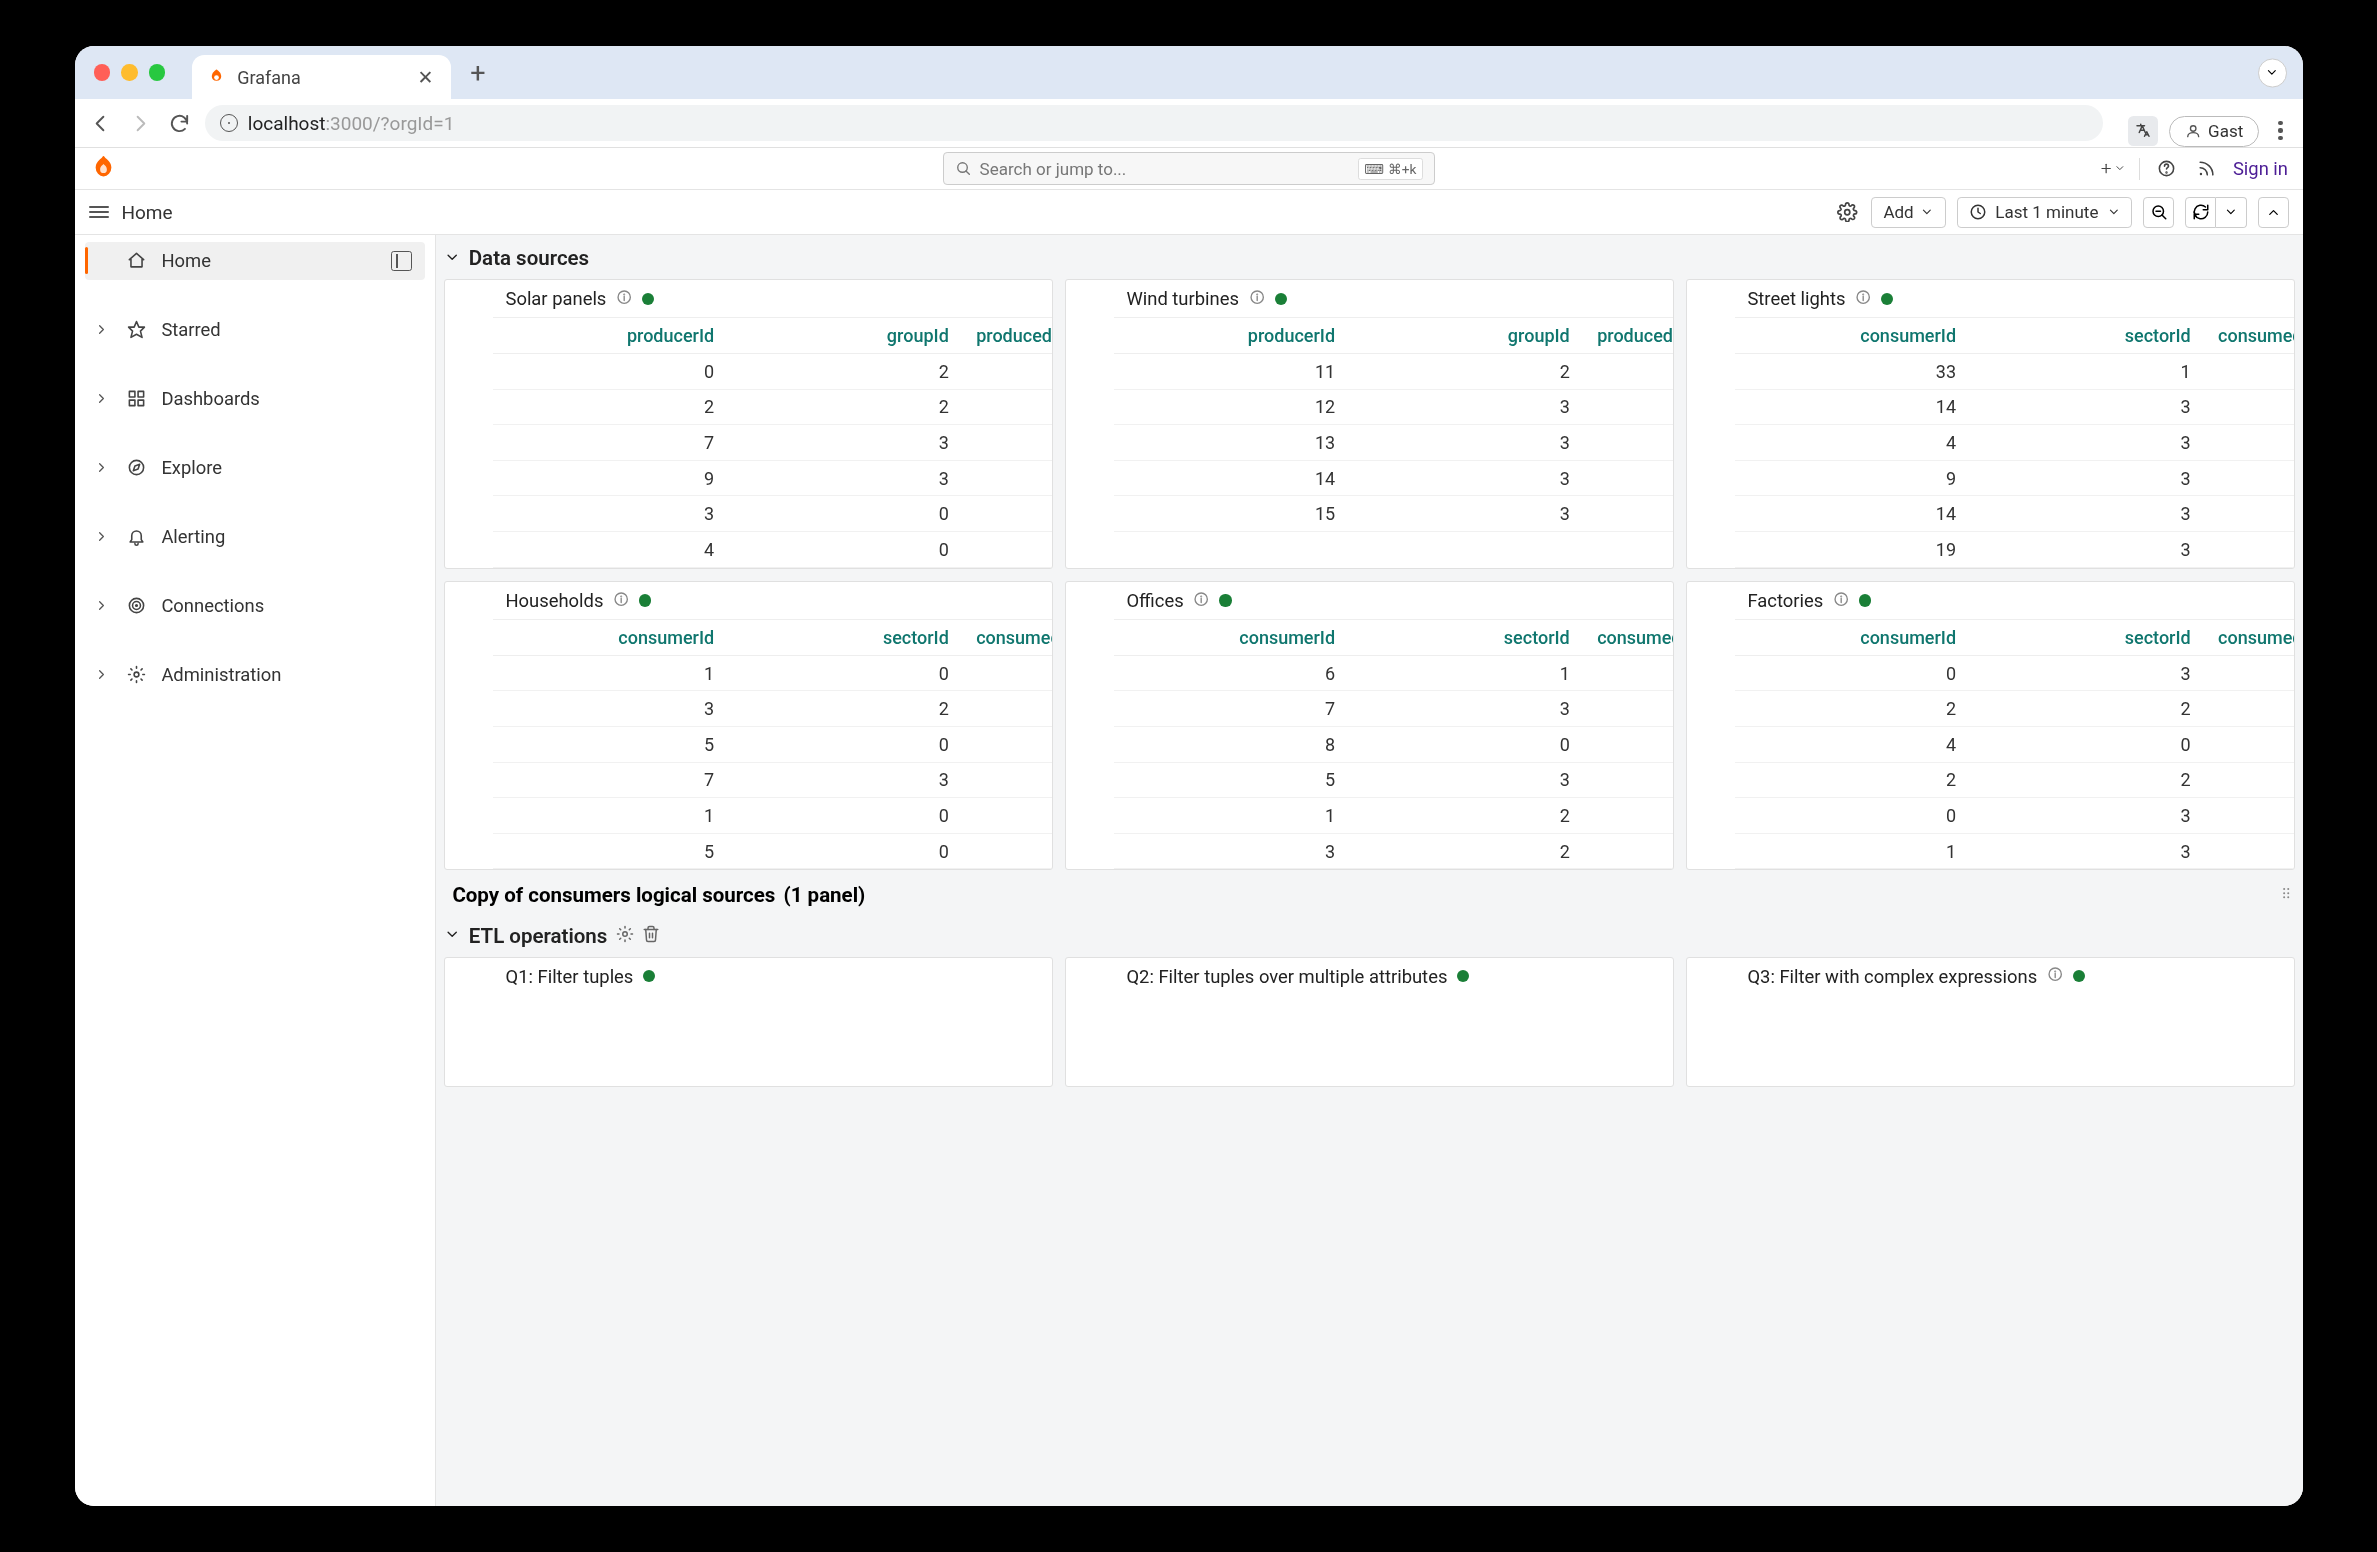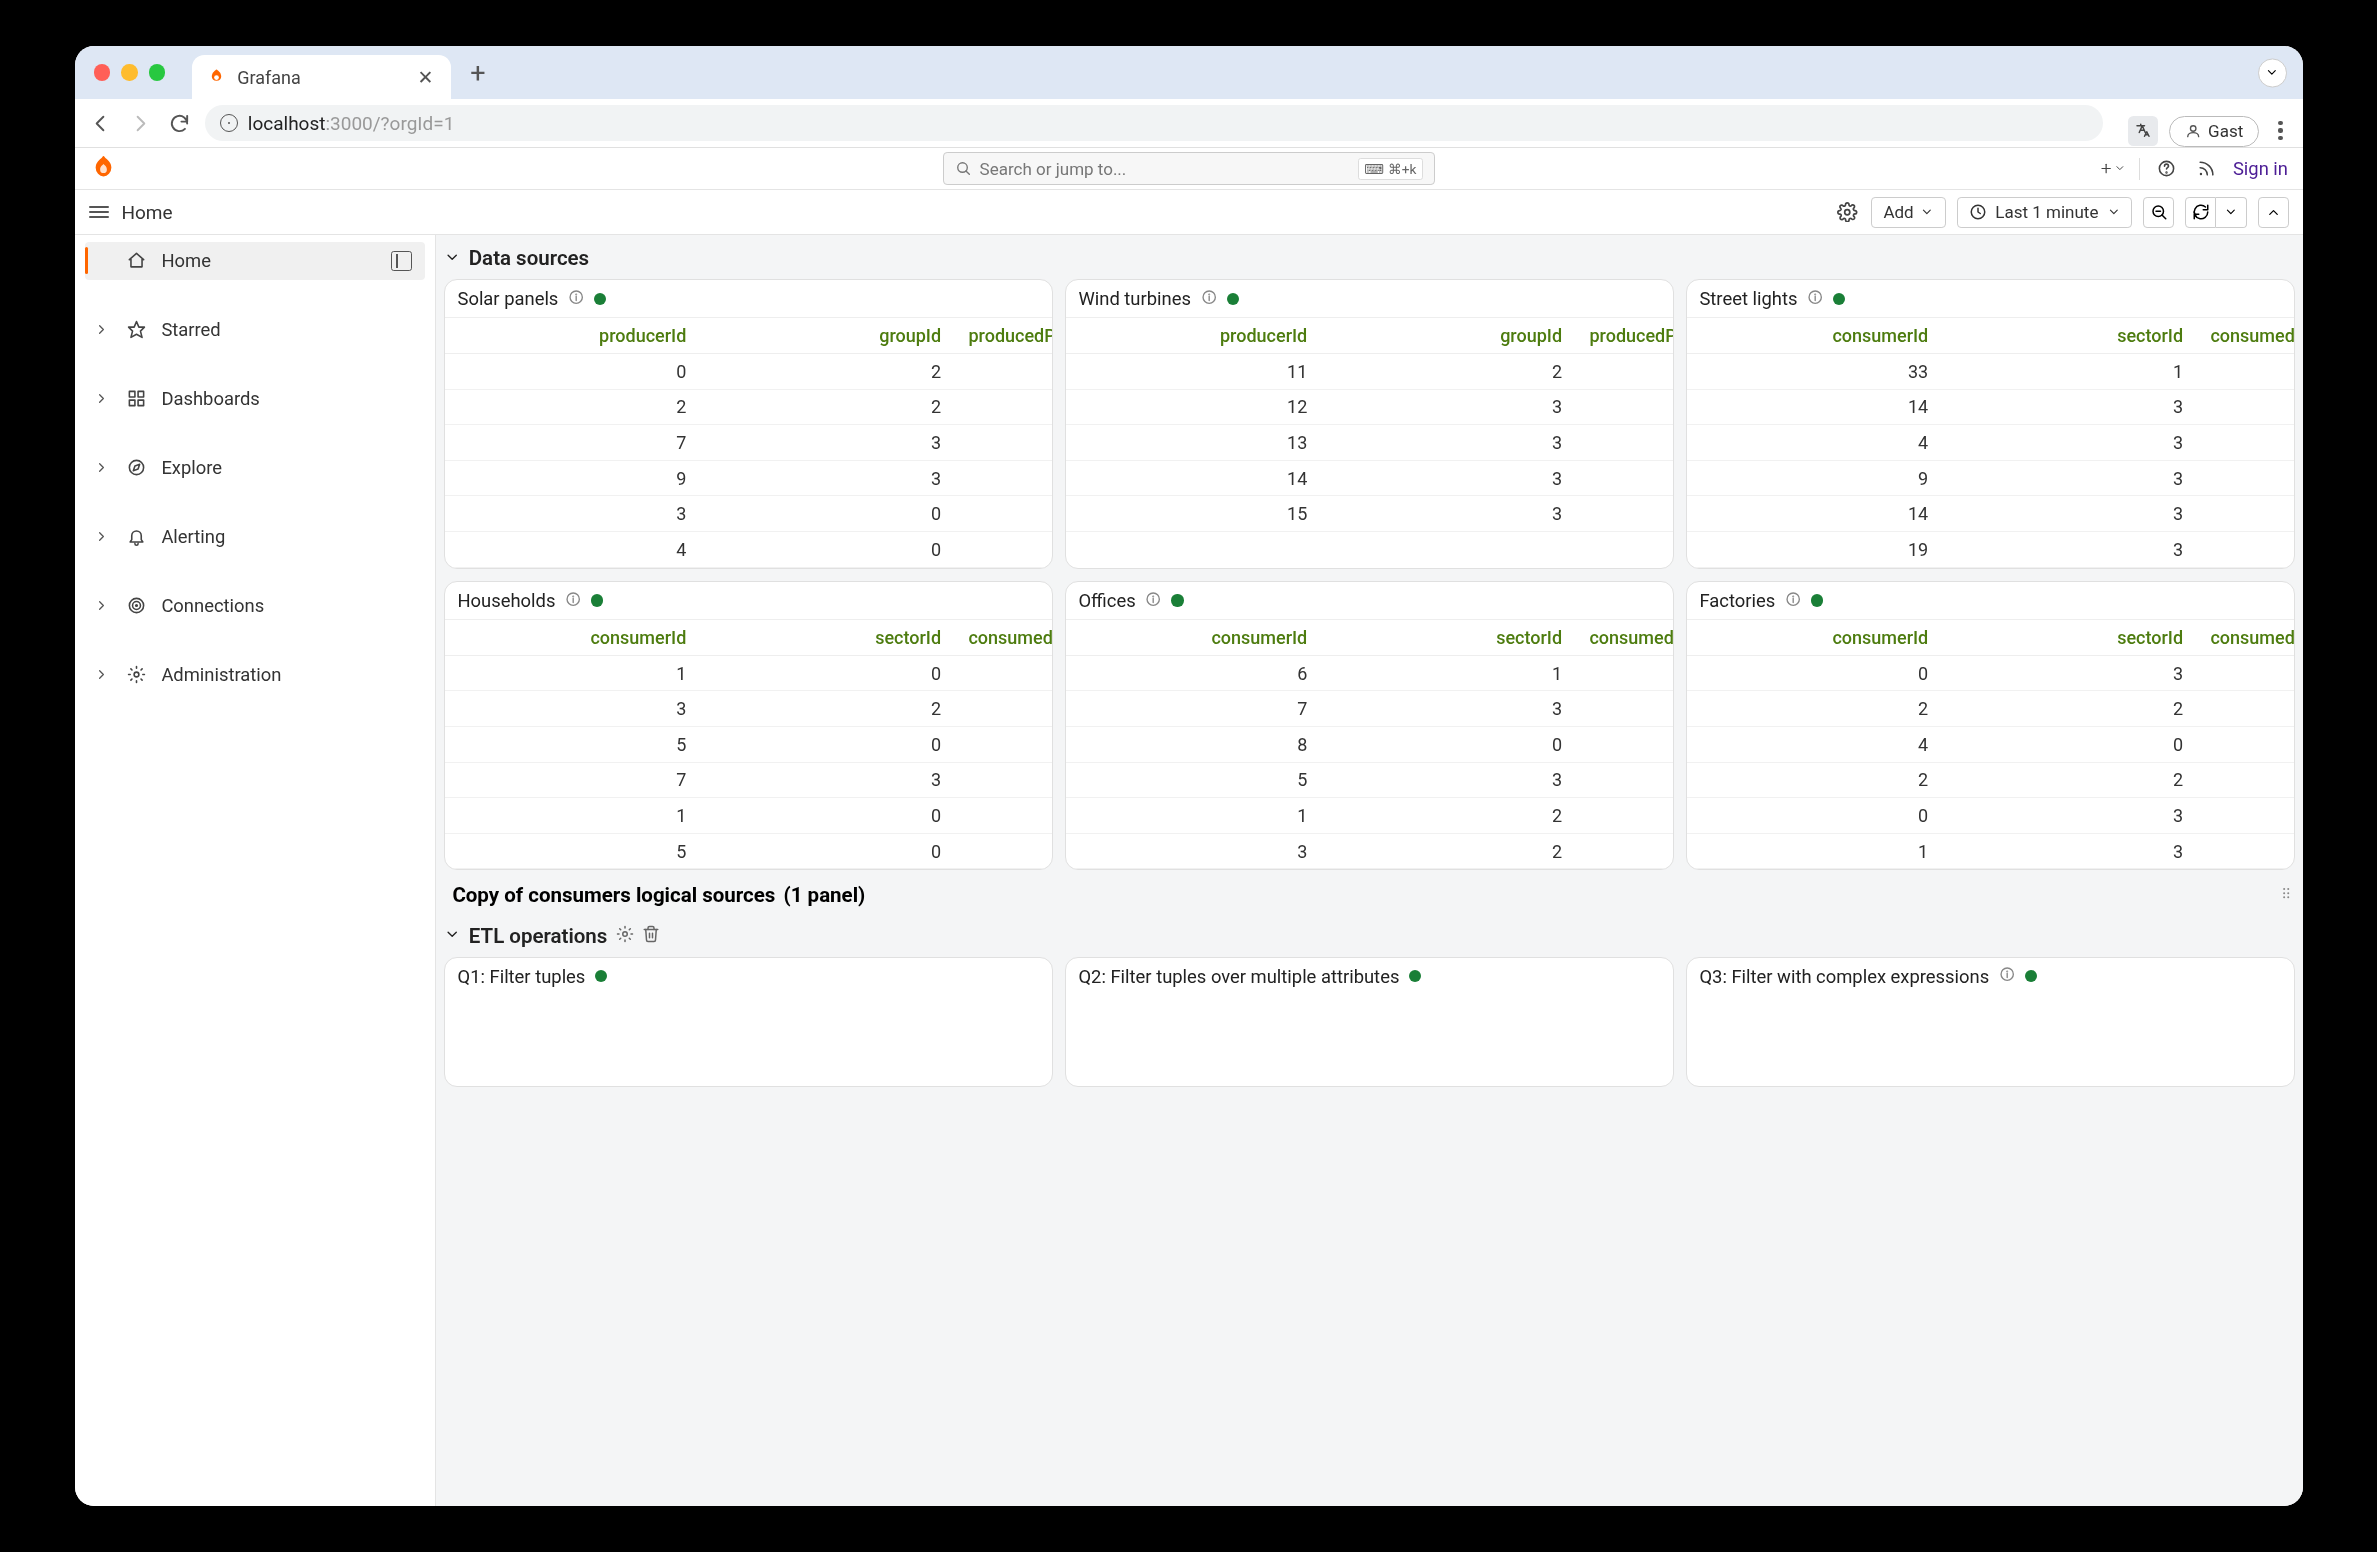--- a/index.html
+++ b/index.html
@@ -68,27 +68,27 @@
   .side-item.active::before { content:""; position:absolute; left:0; top:5.5px; bottom:5.5px; width:3.4px; background:#f60; border-radius:2px;}
   .side-collapse { position:absolute; right:13.7px; width:20.5px; height:20.5px; border:1.4px solid #555; border-radius:2.7px; }
   .side-collapse::after{ content:""; position:absolute; left:4.1px; top:2px; bottom:2px; width:1.4px; background:#555;}
   
   .g-main { flex:1; background:#f4f5f6; overflow:auto; padding:0 8.2px 8.2px 8.2px; }
   .row-header { display:flex; align-items:center; height:40px; gap:8.2px; font-size:20.5px; font-weight:600; color:#222; padding:6.8px 0 0 0;}
   .row-header .chev-d svg{ width:16.4px; height:16.4px;}
   .row-header .hicon { color:#666; }
   .drag-handle svg { width:16.4px; height:16.4px; color:#888;}
   .panel-grid { display:grid; grid-template-columns: repeat(3, 1fr); gap:12.3px; margin-top:4.1px;}
-  .panel { background:#fff; border:0.7px solid #e0e0e0; border-radius:13px; overflow:hidden; display:flex; flex-direction:column; min-height:0;}
+  .panel { background:#fff; border:0.7px solid #e0e0e0; border-radius:3px; overflow:hidden; display:flex; flex-direction:column; min-height:0;padding-left:48px;}
   .panel-header { display:flex; align-items:center; gap:9.6px; padding:8.2px 12.3px; font-size:18.4px; color:#222;}
   .panel-header .info-ic { color:#888; }
   .status-dot { width:12.3px; height:12.3px; border-radius:50%; background:#1a7f37; }
   .tbl { width:100%; border-collapse:collapse; table-layout:fixed;}
   .tbl th, .tbl td { text-align:right; padding:6.8px 13.7px; font-size:18px; color:#333; }
-  .tbl th { font-weight:500; color:#4d7c0f; border-bottom:0.7px solid #eee; border-top:0.7px solid #eee;}
+  .tbl th { font-weight:500; color:#0f766e; border-bottom:0.7px solid #eee; border-top:0.7px solid #eee;}
   .tbl tbody tr { border-bottom:0.7px solid #f1f1f1; }
   .tbl th:last-child, .tbl td:last-child { padding-right:2.7px; }
   .truncate-col { overflow:hidden; white-space:nowrap; }
   .collapsible-row { display:flex; align-items:center; height:42px; gap:8.2px; font-size:20.5px; font-weight:700; padding-top:6.8px;}
   .empty-panels .panel { min-height:130px;}
   svg { stroke:currentColor; fill:none; stroke-width:2; stroke-linecap:round; stroke-linejoin:round;}
 </style>
 </head>
 <body>
 

